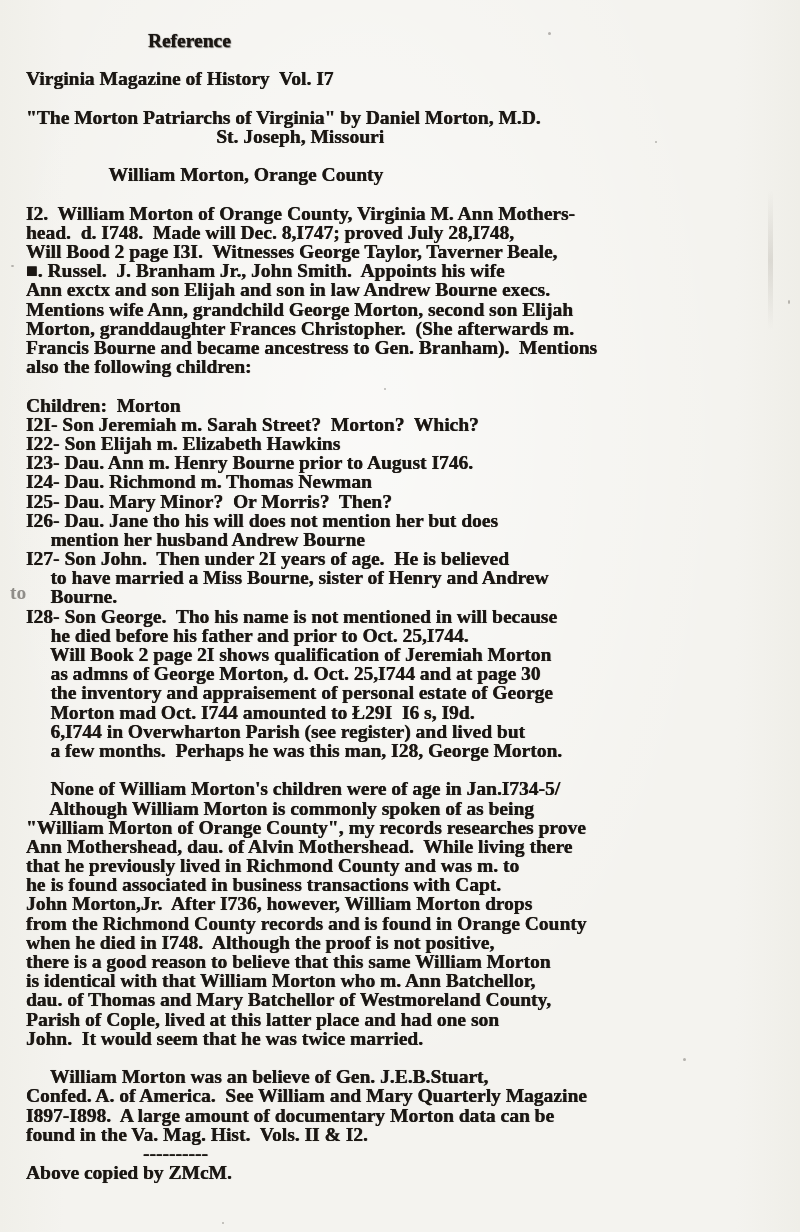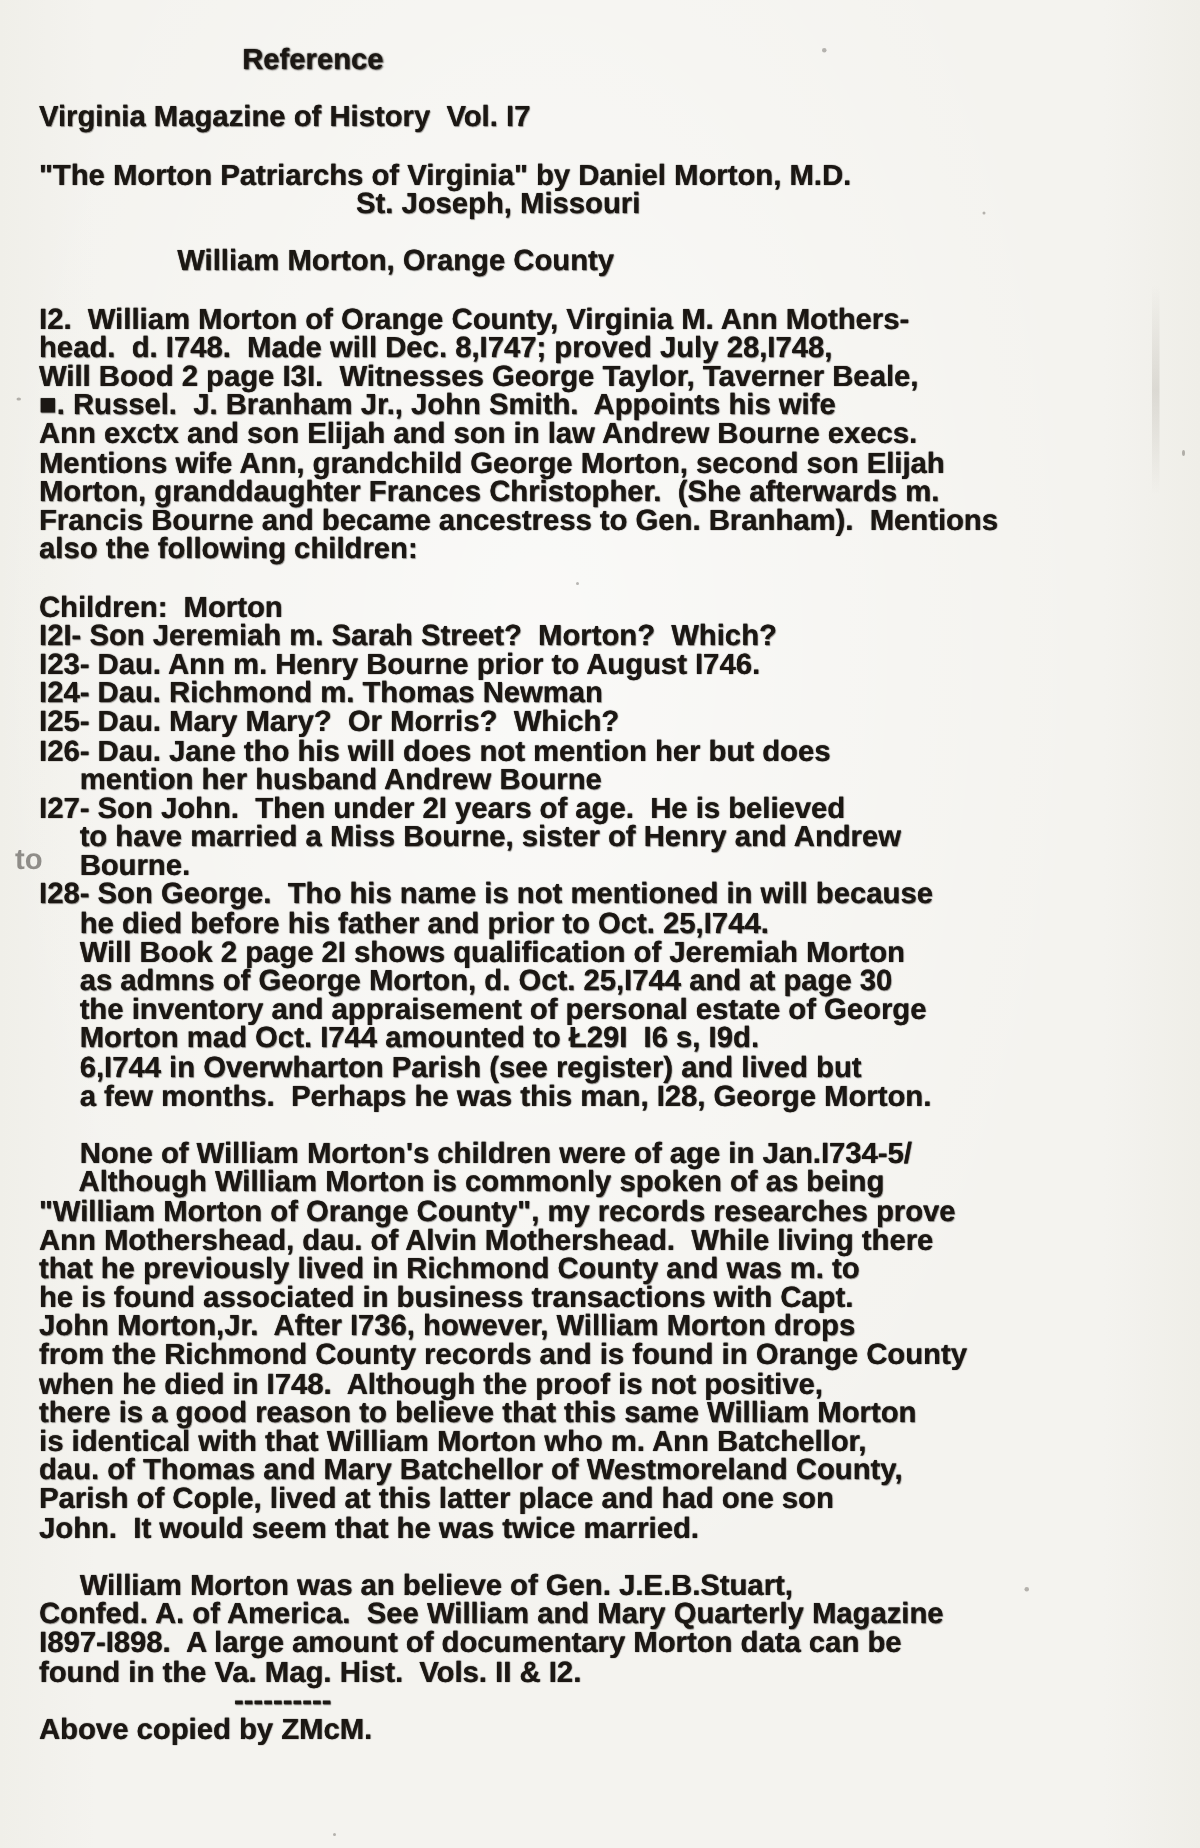--- a/index.html
+++ b/index.html
@@ -10,21 +10,21 @@
   .paper {
     position: relative;
     width: 800px;
     height: 1232px;
     margin: 0;
     background:
       radial-gradient(ellipse at 45% 35%, rgba(255,255,255,0.55), rgba(255,255,255,0) 60%),
       linear-gradient(90deg, #f0efe9 0%, #f4f3ef 8%, #f4f3ef 92%, #efeee8 100%),
       #f3f2ee;
     overflow: hidden;
-    font-family: Liberation Sans, sans-serif;
+    font-family: Liberation Serif, serif;
   }
   .doc {
     position: absolute;
     left: 26px;
     top: 31px;
     font-size: 19.5px;
     font-weight: bold;
     line-height: 19.2px;
     color: #1b1713;
     letter-spacing: 0px;
@@ -75,23 +75,24 @@
       <div class="line">Will Bood 2 page I3I.  Witnesses George Taylor, Taverner Beale,</div>
       <div class="line">■. Russel.  J. Branham Jr., John Smith.  Appoints his wife</div>
       <div class="line">Ann exctx and son Elijah and son in law Andrew Bourne execs.</div>
       <div class="line">Mentions wife Ann, grandchild George Morton, second son Elijah</div>
       <div class="line">Morton, granddaughter Frances Christopher.  (She afterwards m.</div>
       <div class="line">Francis Bourne and became ancestress to Gen. Branham).  Mentions</div>
       <div class="line">also the following children:</div>
       <div class="line">&nbsp;</div>
       <div class="line">Children:  Morton</div>
       <div class="line">I2I- Son Jeremiah m. Sarah Street?  Morton?  Which?</div>
+      <div class="line">I22- Son Elijah m. Elizabeth Hawkins</div>
       <div class="line">I23- Dau. Ann m. Henry Bourne prior to August I746.</div>
       <div class="line">I24- Dau. Richmond m. Thomas Newman</div>
-      <div class="line">I25- Dau. Mary Mary?  Or Morris?  Which?</div>
+      <div class="line">I25- Dau. Mary Minor?  Or Morris?  Then?</div>
       <div class="line">I26- Dau. Jane tho his will does not mention her but does</div>
       <div class="line">     mention her husband Andrew Bourne</div>
       <div class="line">I27- Son John.  Then under 2I years of age.  He is believed</div>
       <div class="line" style="position: relative;">     to have married a Miss Bourne, sister of Henry and Andrew<span class="margin-note">to</span></div>
       <div class="line">     Bourne.</div>
       <div class="line">I28- Son George.  Tho his name is not mentioned in will because</div>
       <div class="line">     he died before his father and prior to Oct. 25,I744.</div>
       <div class="line">     Will Book 2 page 2I shows qualification of Jeremiah Morton</div>
       <div class="line">     as admns of George Morton, d. Oct. 25,I744 and at page 30</div>
       <div class="line">     the inventory and appraisement of personal estate of George</div>

